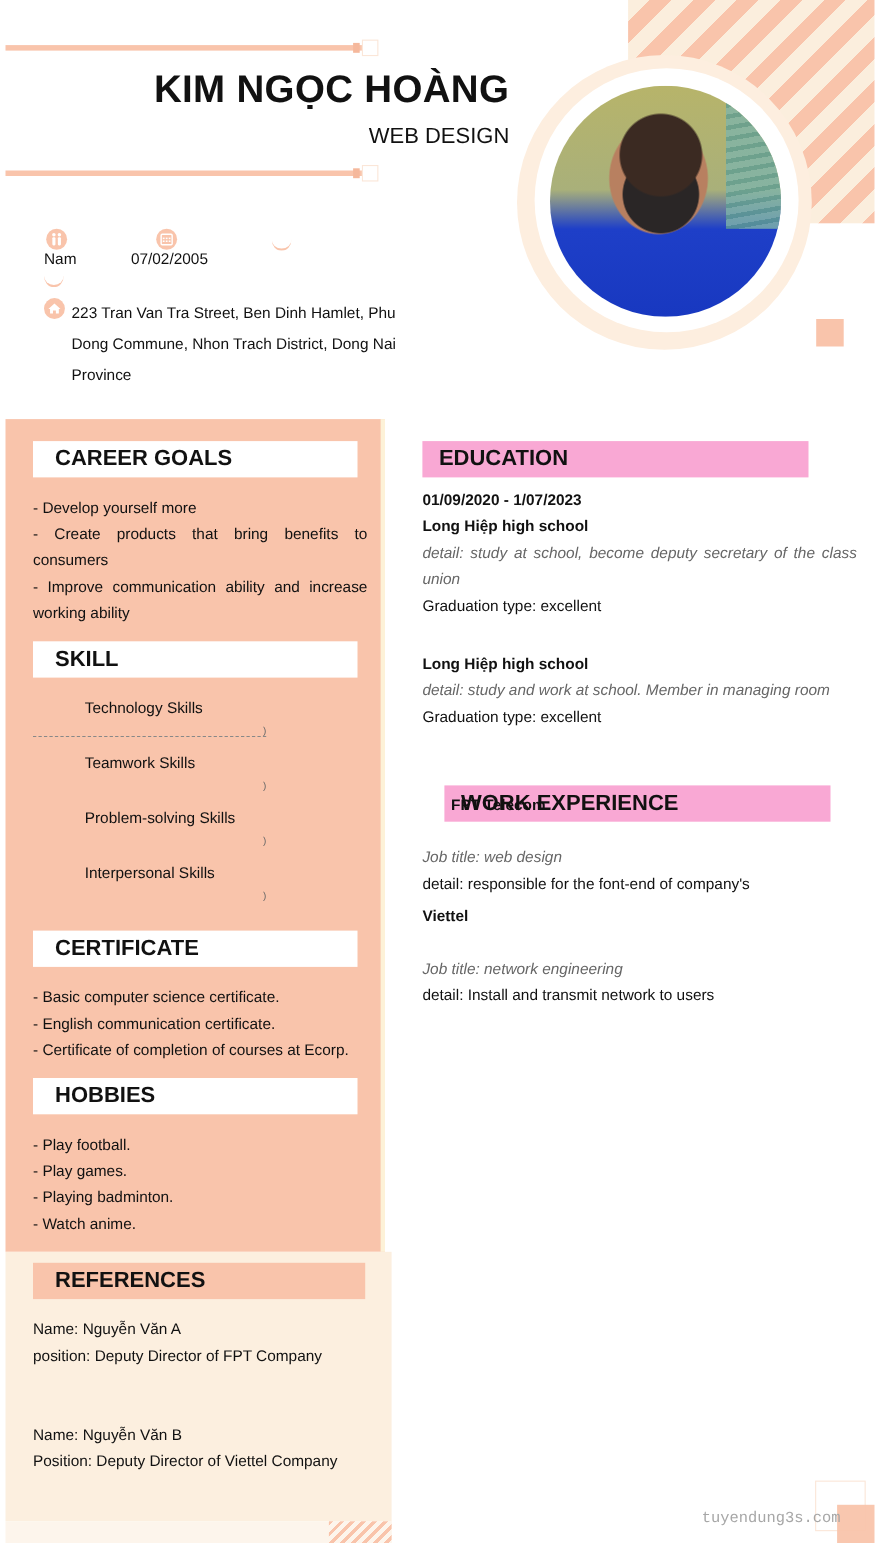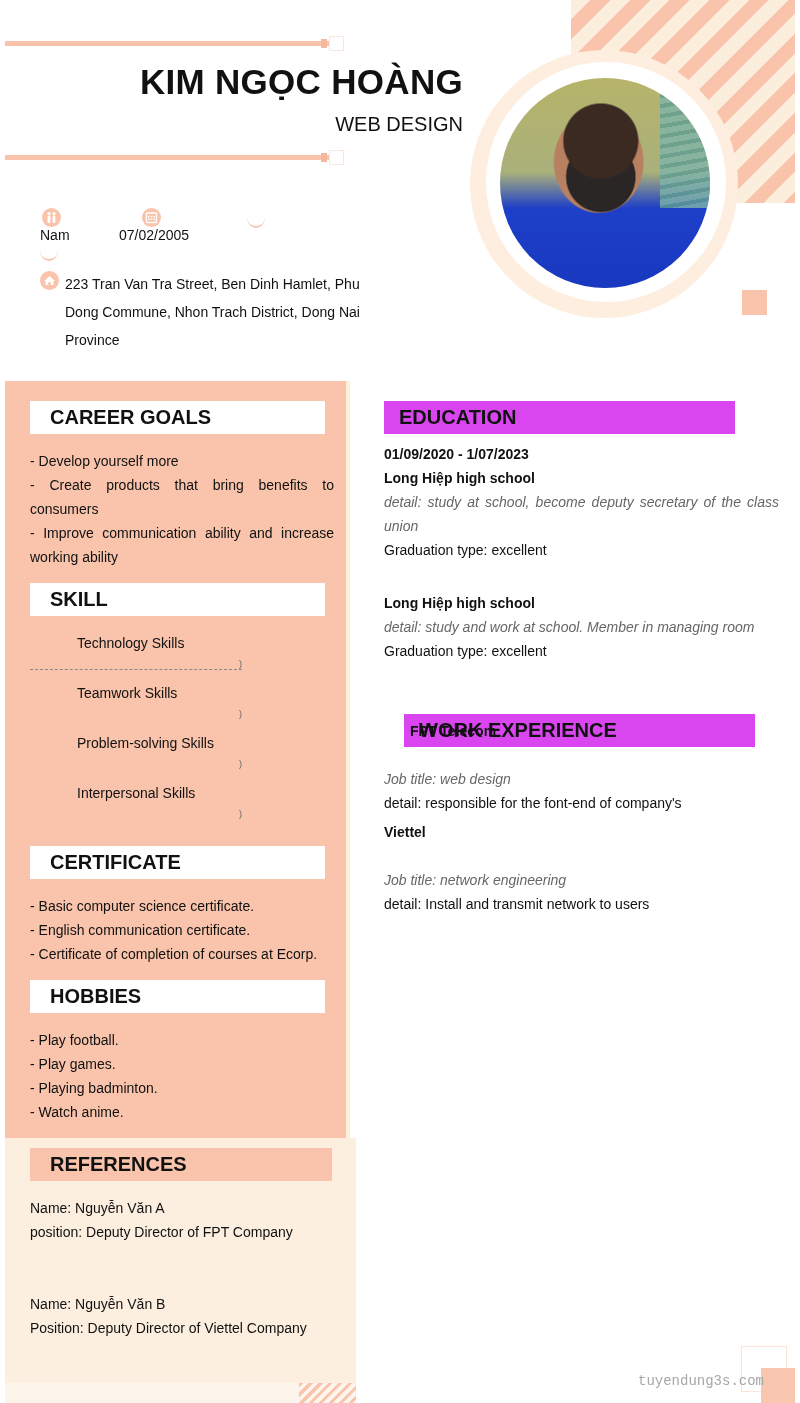--- a/index.html
+++ b/index.html
@@ -73,21 +73,21 @@
     position: absolute; left: 299px; top: 1383px; width: 57px; height: 20px;
     background: repeating-linear-gradient(135deg, #f9c4ab 0 3px, #fdf5ec 3px 7px);
   }
   .ref-head {
     position: absolute; left: 30px; top: 1148px; width: 302px; height: 33px; background: #f9c4ab;
     font-size: 20px; font-weight: bold; line-height: 33px; padding-left: 20px; box-sizing: border-box;
   }
 
   
   .sec-head-peach {
-    position: absolute; left: 384px; width: 351px; height: 33px; background: #d946ef;
+    position: absolute; left: 384px; width: 351px; height: 33px; background: #f9a8d4;
     font-size: 20px; font-weight: bold; line-height: 33px; padding-left: 15px; box-sizing: border-box;
   }
   .r-line { position: absolute; left: 384px; width: 395px; font-size: 14px; line-height: 24px; }
   .bold { font-weight: bold; }
   .ital { font-style: italic; color: #666; }
 
   .watermark { position: absolute; left: 638px; top: 1373px; font-family: "Liberation Mono", monospace; font-size: 14px; color: #a7a7a7; }
   .wm-box1 { position: absolute; left: 741px; top: 1346px; width: 44px; height: 44px; border: 1px solid #fbe6d8; }
   .wm-box2 { position: absolute; left: 761px; top: 1368px; width: 34px; height: 35px; background: #f9c4ab; opacity: .95; }
 </style>

